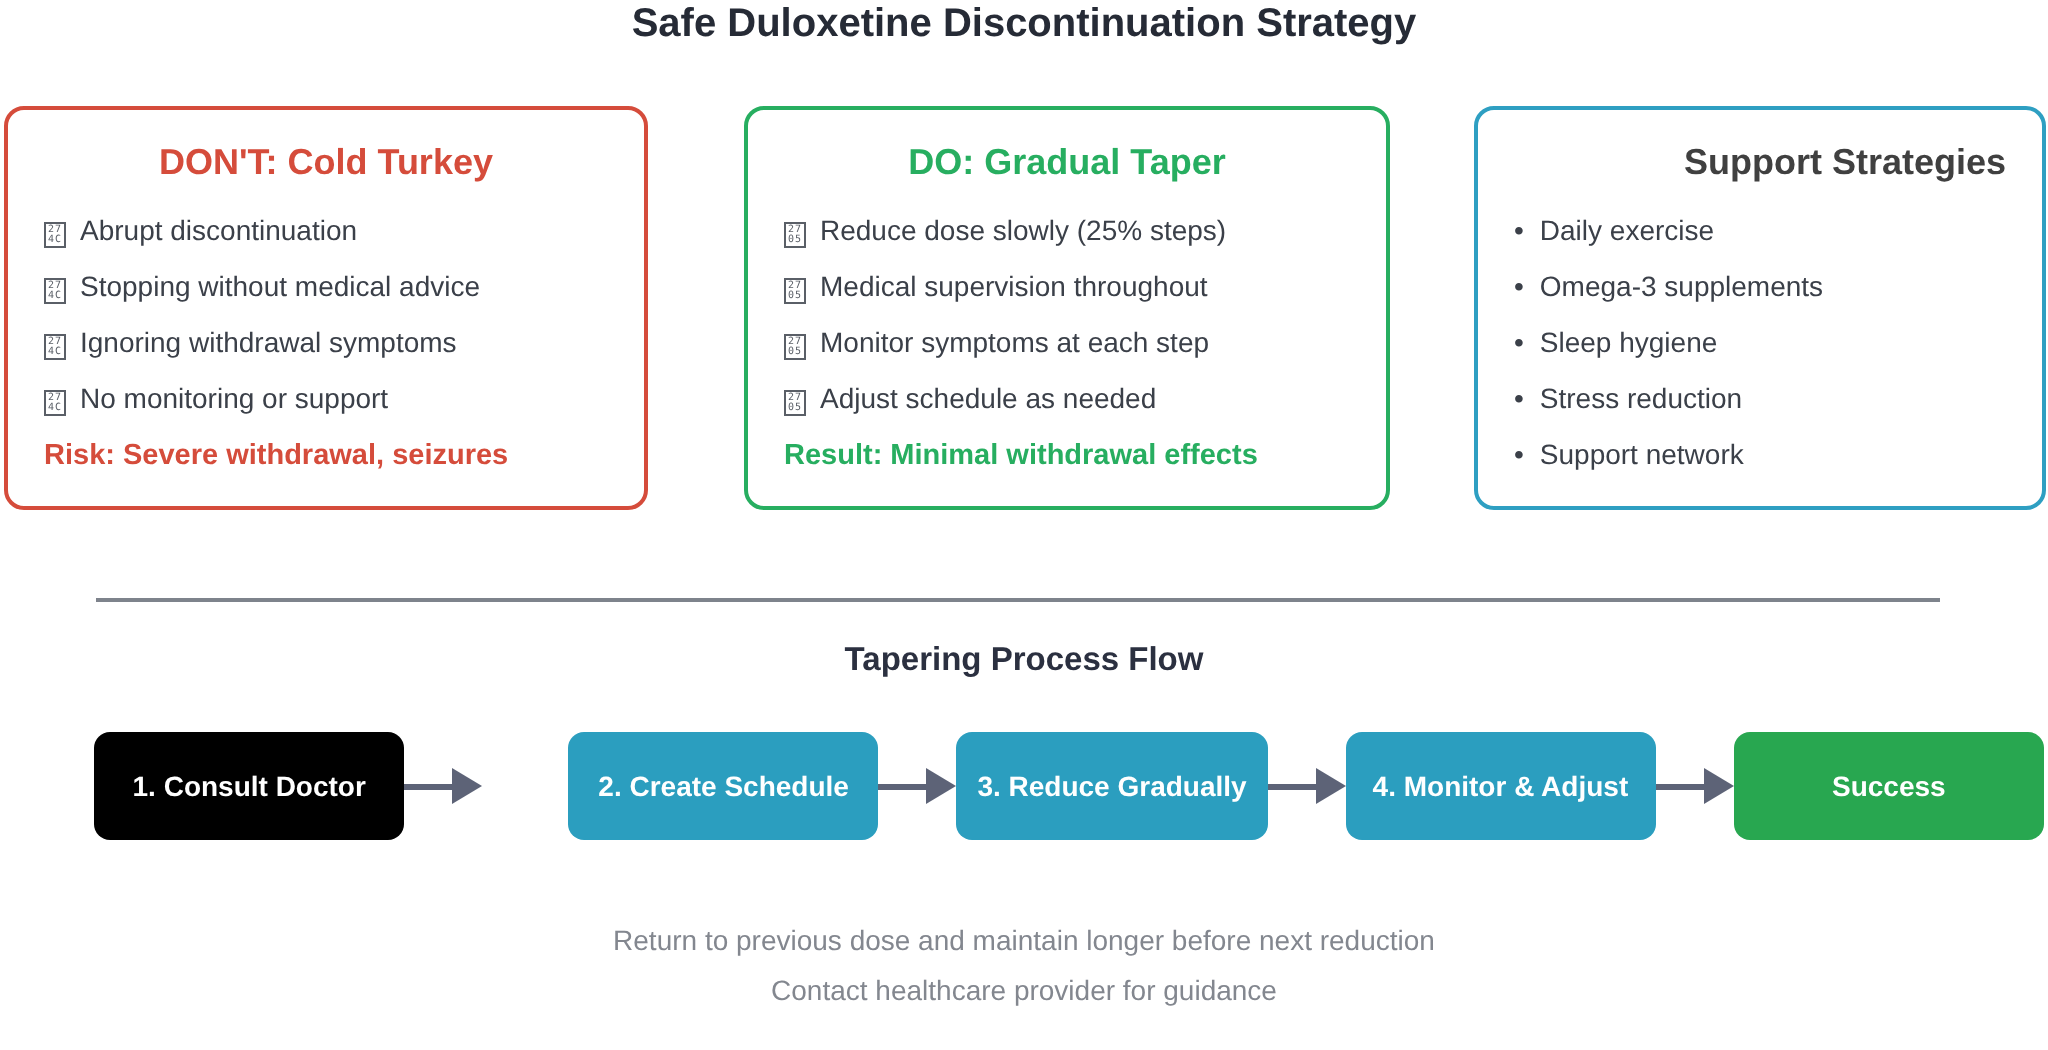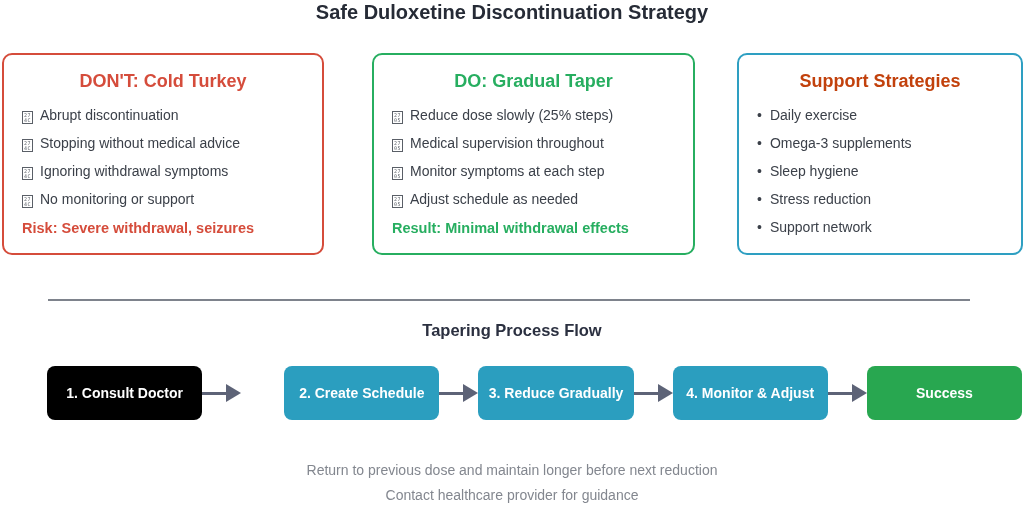--- a/index.html
+++ b/index.html
@@ -138,21 +138,21 @@
         <div class="item">
           <span class="tofu">
             <span>27</span>
             <span>05</span>
           </span>
           <span class="item-text">Adjust schedule as needed</span>
         </div>
         <div class="card-footer" style="color: rgb(39, 174, 96);">Result: Minimal withdrawal effects</div>
       </div>
       <div class="card" style="border-color: rgb(46, 159, 194);">
-        <div class="card-title" style="color: #c2410c;">Support Strategies</div>
+        <div class="card-title" style="color: #404040; text-align: right;">Support Strategies</div>
         <div class="item">
           <span class="bullet">•</span>
           <span class="item-text">Daily exercise</span>
         </div>
         <div class="item">
           <span class="bullet">•</span>
           <span class="item-text">Omega-3 supplements</span>
         </div>
         <div class="item">
           <span class="bullet">•</span>

